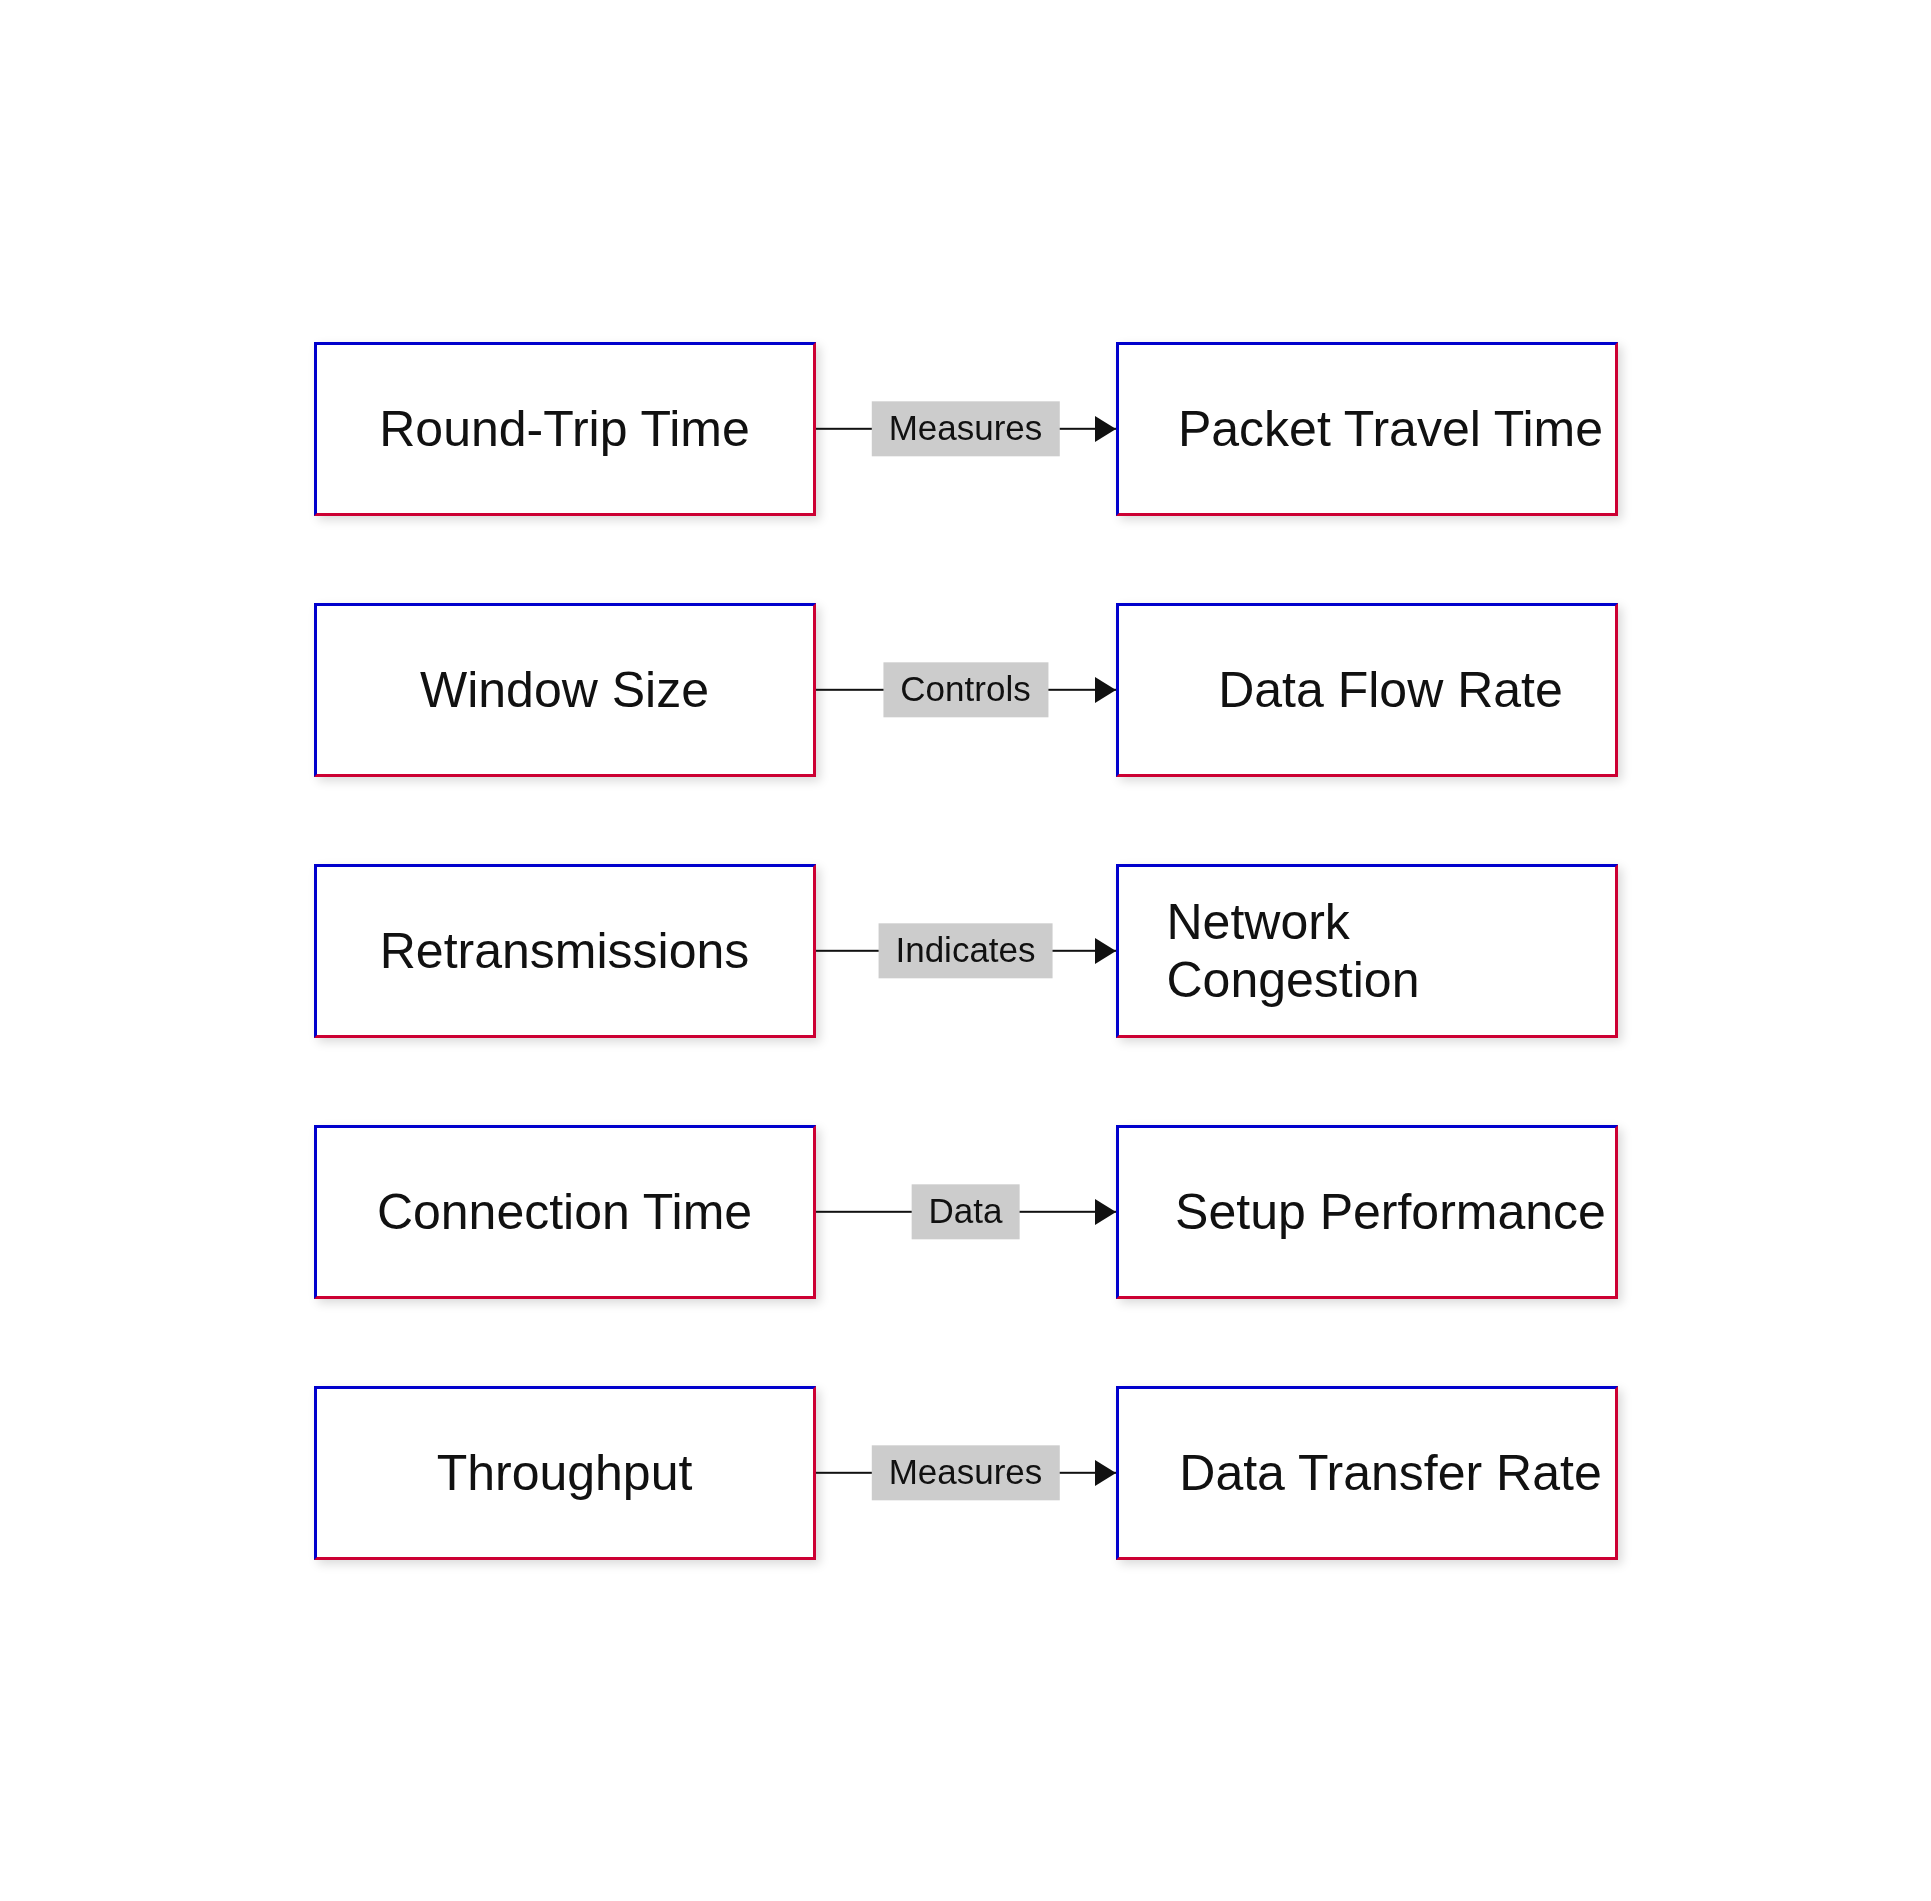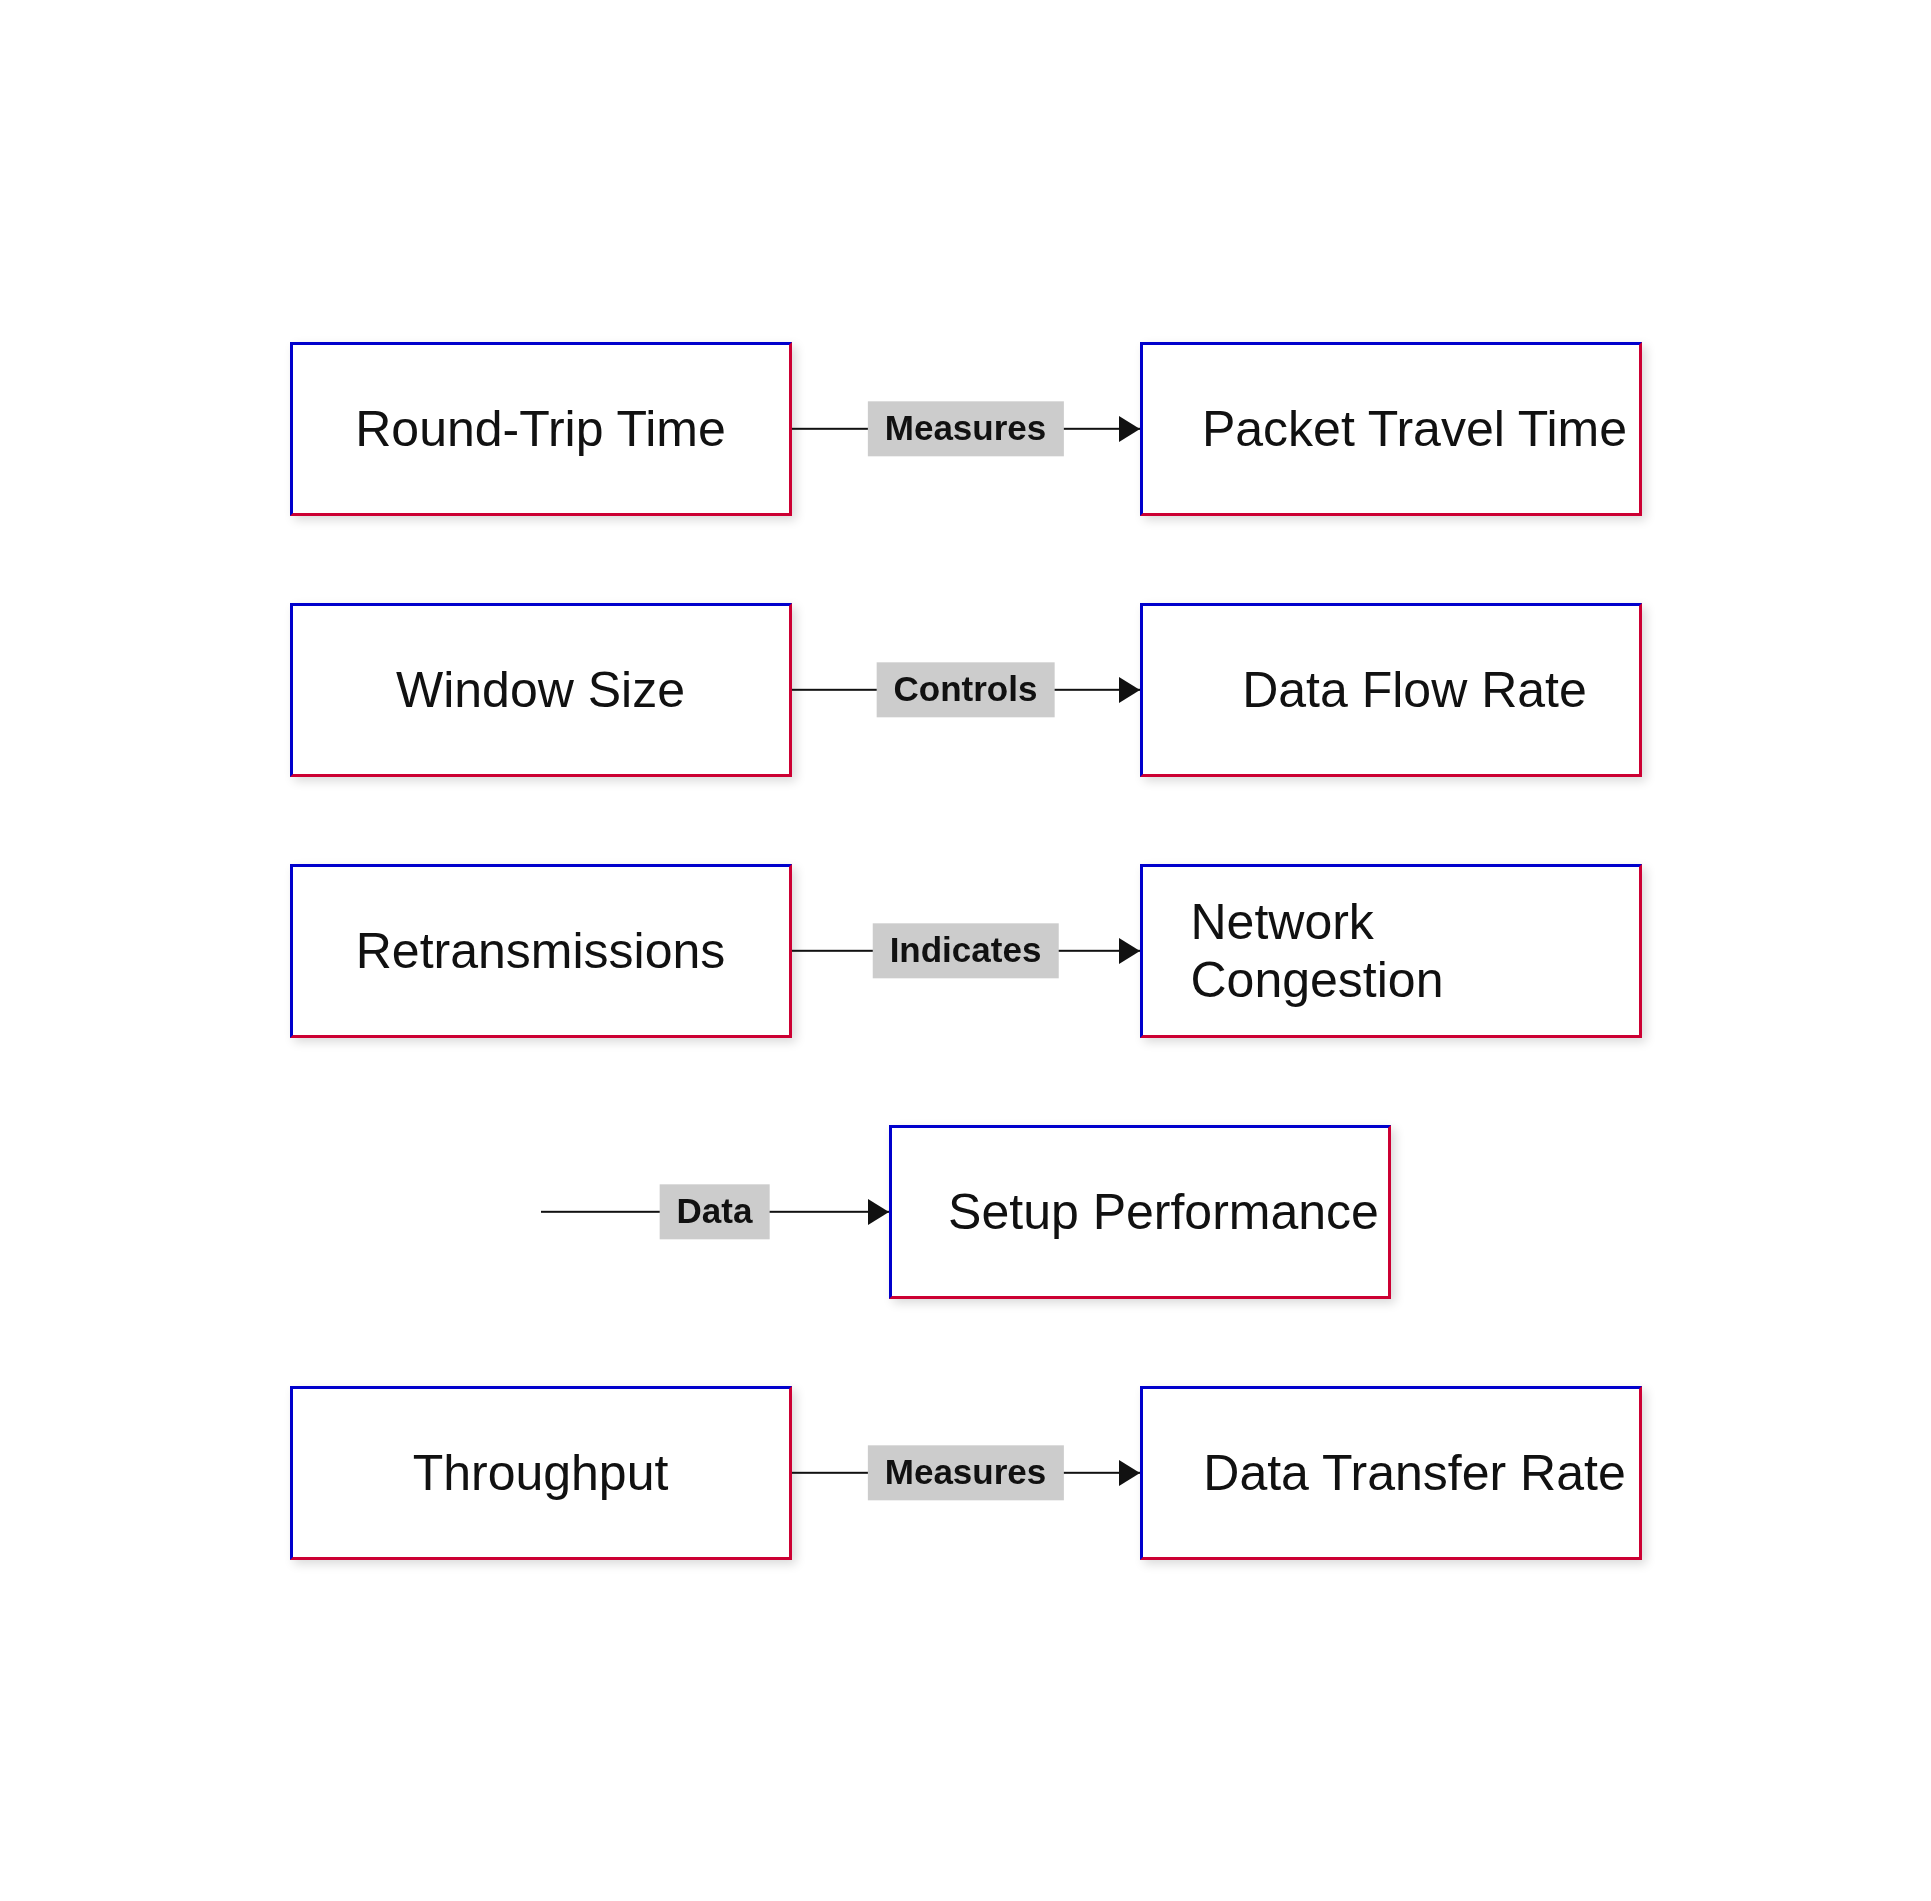--- a/index.html
+++ b/index.html
@@ -61,23 +61,22 @@
       border-left: 3.9px solid #0000cc;
       border-bottom: 3.9px solid #cc0033;
       border-right: 3.9px solid #cc0033;
       padding-left: 48px;
     }
 
     .connector {
       display: flex;
       align-items: center;
       position: relative;
-      width: 348px;
+      width: 300px;
       height: 58px;
-      font-weight: bold;
     }
 
     .connector-line {
       position: absolute;
       top: 50%;
       left: 0;
       right: 0;
       height: 2.4px;
       background: #111111;
       transform: translateY(-50%);
@@ -146,20 +145,23 @@
       <div class="connector">
         <div class="connector-line"></div>
         <div class="connector-label">Indicates</div>
         <div class="connector-arrow"></div>
       </div>
       <div class="node node-right">
         <span>Network Congestion</span>
       </div>
     </div>
     <div class="row">
+      <div class="node node-left">
+        <span>Connection Time</span>
+      </div>
       <div class="connector">
         <div class="connector-line"></div>
         <div class="connector-label">Data</div>
         <div class="connector-arrow"></div>
       </div>
       <div class="node node-right">
         <span>Setup Performance</span>
       </div>
     </div>
     <div class="row">

